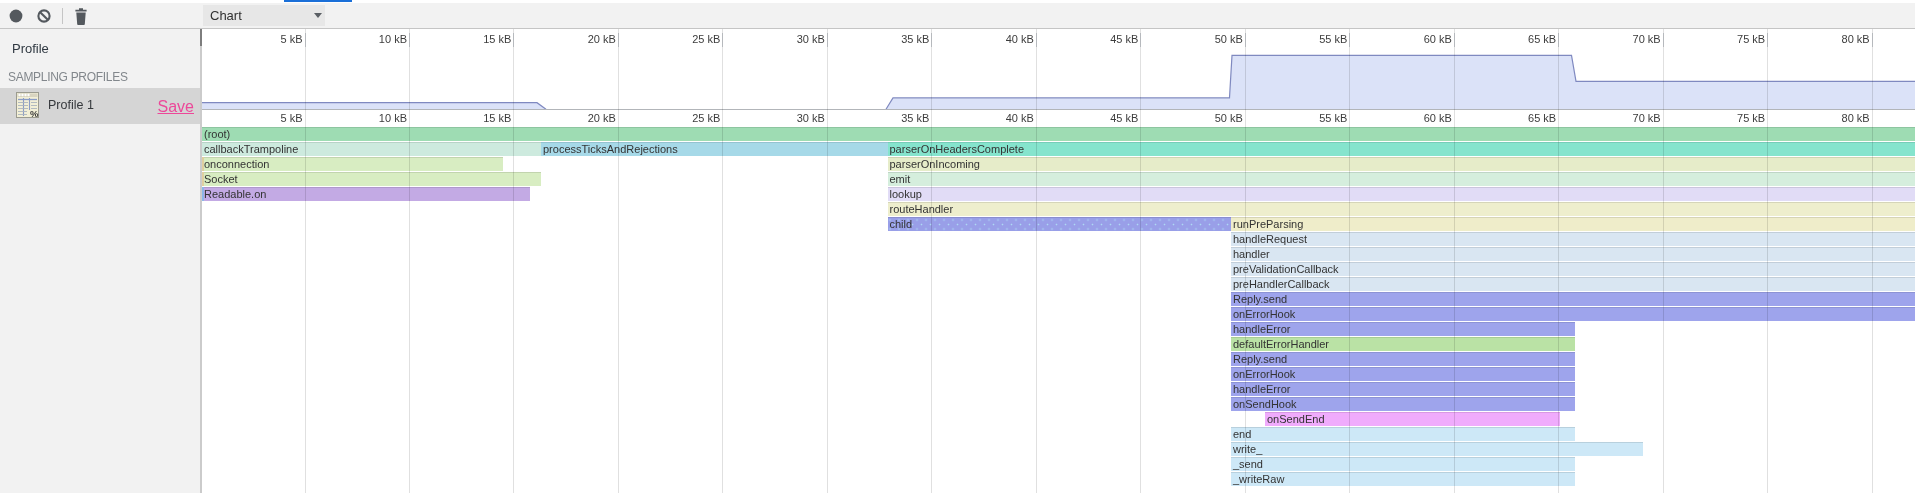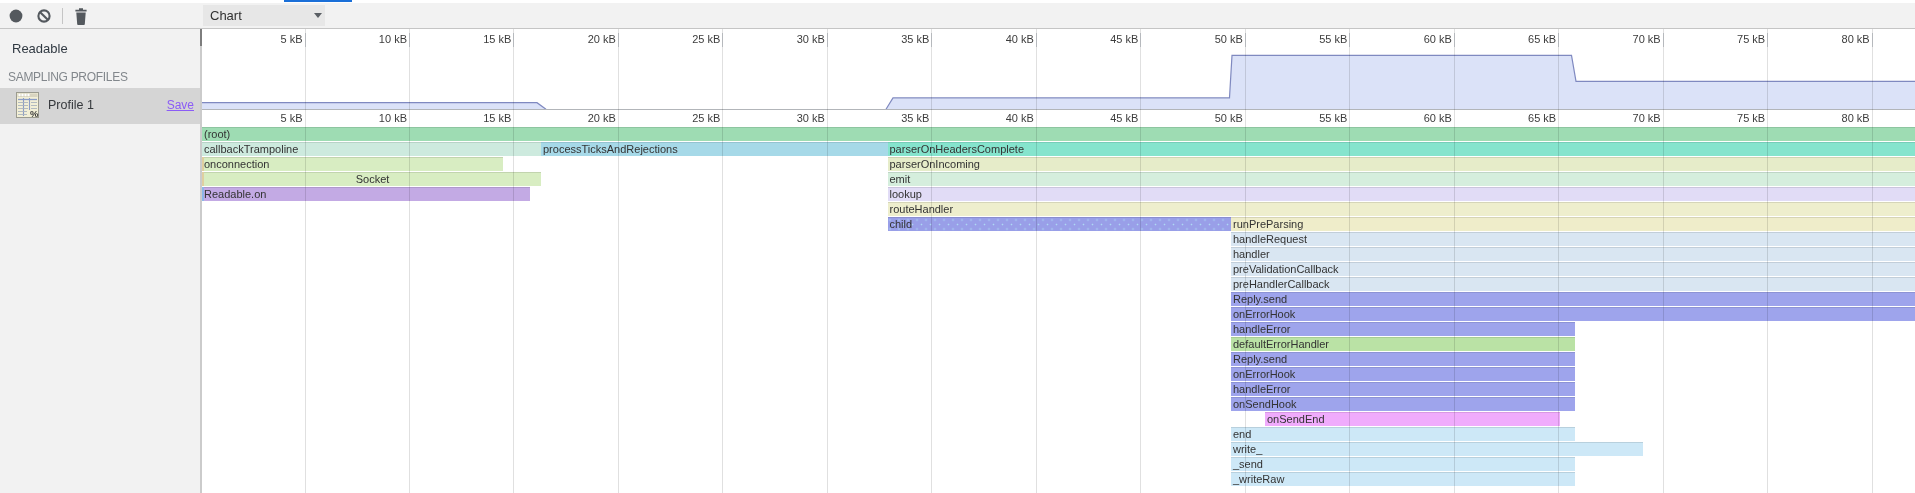--- a/index.html
+++ b/index.html
@@ -26,21 +26,21 @@
   <line x1="62.5" y1="5" x2="62.5" y2="21" stroke="#c5c5c5" stroke-width="1"></line>
   <path fill="#54595e" d="M79 5.2 h4 v1.6 h3.6 v1.8 h-11.2 v-1.8 h3.6 z"></path>
   <path fill="#54595e" d="M76.3 9.6 h9.4 l-0.9 11.6 q-0.05 0.8 -0.9 0.8 h-5.8 q-0.85 0 -0.9 -0.8 z"></path>
 </svg>
 
 <div class="abs" style="left:203px;top:5px;width:122px;height:21px;background:#e7e7e7;"></div>
 <div class="abs" style="left:210px;top:5px;height:21px;line-height:21px;font-size:13px;color:#303030;z-index:2;">Chart</div>
 <div class="abs" style="left:314px;top:13px;width:0;height:0;border-left:4.5px solid transparent;border-right:4.5px solid transparent;border-top:5.5px solid #5a5f64;z-index:2;"></div>
 
 <div class="abs" style="left:0;top:29px;width:200px;height:464px;background:#f2f2f2;"></div>
-<div class="abs" style="left:12px;top:41px;font-size:13px;color:#303942;z-index:2;">Readable</div>
+<div class="abs" style="left:12px;top:41px;font-size:13px;color:#303942;z-index:2;">Profile</div>
 <div class="abs" style="left:8px;top:70px;font-size:12px;letter-spacing:-0.3px;color:#82878c;z-index:2;">SAMPLING PROFILES</div>
 <div class="abs" style="left:0;top:88px;width:200px;height:36px;background:#d5d5d5;"></div>
 
 <svg class="abs" style="left:16px;top:92px;z-index:2;" width="24" height="27" viewBox="0 0 24 27">
   <rect x="0.5" y="0.5" width="22" height="25" fill="#f2efd6" stroke="#9b9b90" stroke-width="1"></rect>
   <rect x="1.5" y="1.5" width="20" height="3.5" fill="#d8d4c0"></rect>
   <circle cx="3.5" cy="3" r="1.2" fill="#fff"></circle>
     <circle cx="6.5" cy="3" r="1.2" fill="#fff"></circle>
   <circle cx="9.5" cy="3" r="1.2" fill="#fff"></circle>
     <circle cx="12.5" cy="3" r="1.2" fill="#fff"></circle>
@@ -53,21 +53,21 @@
     <line x1="2" y1="16.5" x2="12" y2="16.5"></line>
       <line x1="2" y1="19.5" x2="11" y2="19.5"></line>
     <line x1="2" y1="22.5" x2="11" y2="22.5"></line>
     <line x1="15" y1="10.5" x2="21" y2="10.5"></line>
       <line x1="15" y1="13.5" x2="21" y2="13.5"></line>
     <line x1="15" y1="16.5" x2="21" y2="16.5"></line>
   </g>
   <text x="14" y="25" font-size="9.5" font-weight="bold" fill="#3c3c3c" font-family="Liberation Sans">%</text>
 </svg>
 <div class="abs" style="left:48px;top:97.5px;font-size:12.5px;color:#36393d;z-index:2;">Profile 1</div>
-<div class="abs" style="right:1721px;top:98px;font-size:12px;color:#8b5cf6;text-decoration:underline;z-index:2;">Save</div>
+<div class="abs" style="right:1721px;top:98px;font-size:16px;color:#ec4899;text-decoration:underline;z-index:2;">Save</div>
 
 <div class="abs" style="left:200px;top:29px;width:2px;height:464px;background:#cbcbcb;"></div>
 <div class="abs" style="left:200px;top:29px;width:2px;height:17px;background:#7d7d7d;"></div>
 
 <svg class="abs" style="left:0;top:0;z-index:1;" width="1915" height="493" viewBox="0 0 1915 493">
   <path d="M202 109.5 L202 103 L537 103 L546 109.5 Z" fill="#dbe2f8"></path>
   <path d="M202 102.7 L537 102.7 L546 109.2" fill="none" stroke="#7f89c0" stroke-width="1.2"></path>
   <path d="M886 109.5 L893 98.2 L1229.5 98.2 L1232 55.7 L1571.5 55.7 L1576 81.7 L1915 81.7 L1915 109.5 Z" fill="#dbe2f8"></path>
   <path d="M886 109.2 L893 97.9 L1229.5 97.9 L1232 55.4 L1571.5 55.4 L1576 81.4 L1915 81.4" fill="none" stroke="#7f89c0" stroke-width="1.2"></path>
 </svg>
@@ -103,21 +103,21 @@
 <div class="rlab" style="left:1580.7px;top:112px;">70 kB</div>
 <div class="rlab" style="left:1685.2px;top:112px;">75 kB</div>
 <div class="rlab" style="left:1789.7px;top:112px;">80 kB</div>
 <div class="bar" style="left:202px;top:127px;width:1713px;background:#9edcb3;">(root)</div>
 <div class="bar" style="left:202px;top:142px;width:339px;background:#cdeade;">callbackTrampoline</div>
 <div class="bar" style="left:541px;top:142px;width:346.5px;background:#a6d9e8;">processTicksAndRejections</div>
 <div class="bar" style="left:887.5px;top:142px;width:1027.5px;background:#85e4cd;">parserOnHeadersComplete</div>
 <div class="bar" style="left:202px;top:157px;width:301px;background:#d8edc2;">onconnection</div>
 <div class="abs" style="left:202px;top:157px;width:2px;height:14px;background:#e0cfA0;z-index:3;"></div>
 <div class="bar" style="left:887.5px;top:157px;width:1027.5px;background:#e6ecc9;">parserOnIncoming</div>
-<div class="bar" style="left:202px;top:172px;width:339px;background:#d8edc2;text-align:center;">Socket</div>
+<div class="bar" style="left:202px;top:172px;width:339px;background:#d8edc2;">Socket</div>
 <div class="abs" style="left:202px;top:172px;width:2px;height:14px;background:#e0cfA0;z-index:3;"></div>
 <div class="bar" style="left:887.5px;top:172px;width:1027.5px;background:#d5eedd;">emit</div>
 <div class="bar" style="left:202px;top:187px;width:328px;background:#c3aae4;">Readable.on</div>
 <div class="abs" style="left:202px;top:187px;width:2px;height:14px;background:#8db6e8;z-index:3;"></div>
 <div class="bar" style="left:887.5px;top:187px;width:1027.5px;background:#e1dcf6;">lookup</div>
 <div class="bar" style="left:887.5px;top:202px;width:1027.5px;background:#eeeecd;">routeHandler</div>
 <div class="bar" style="left:887.5px;top:217px;width:343.5px;background:#999fe8;background-image:radial-gradient(circle, rgba(176,224,245,0.9) 0.7px, transparent 1.1px),radial-gradient(circle, rgba(176,224,245,0.9) 0.7px, transparent 1.1px);background-size:9px 9px;background-position:2px 3px,6.5px 7.5px;">child</div>
 <div class="bar" style="left:1231px;top:217px;width:684px;background:#efedca;">runPreParsing</div>
 <div class="bar" style="left:1231px;top:232px;width:684px;background:#d9e6f2;">handleRequest</div>
 <div class="bar" style="left:1231px;top:247px;width:684px;background:#d9e6f2;">handler</div>

